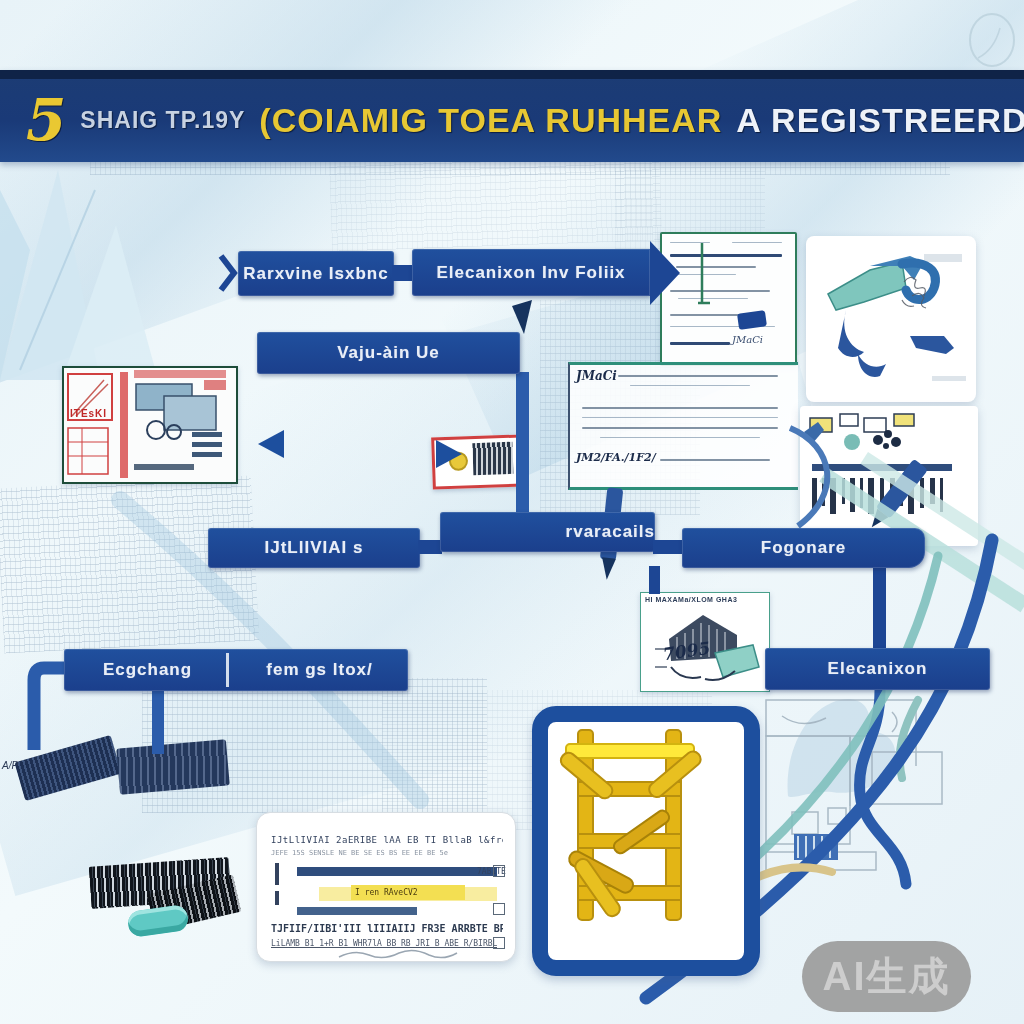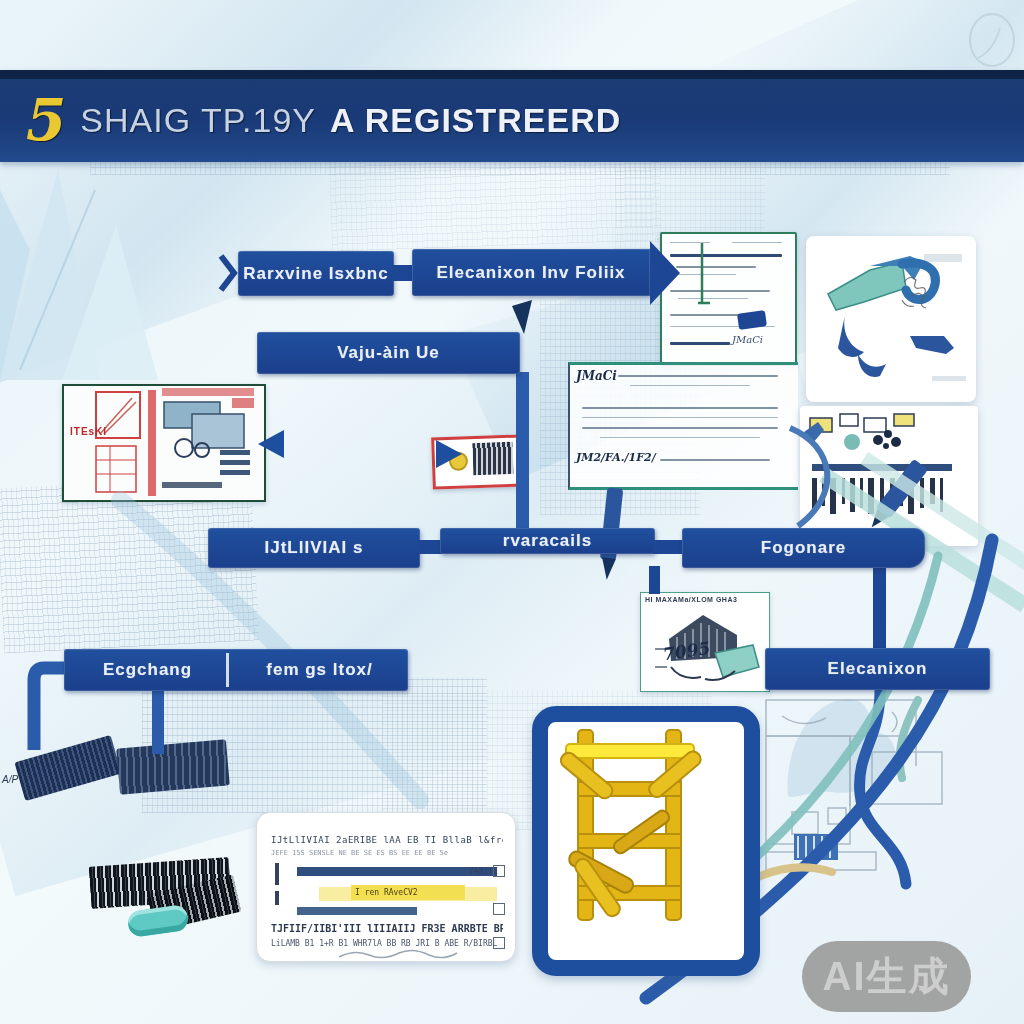--- a/index.html
+++ b/index.html
@@ -13,21 +13,21 @@
     repeating-linear-gradient(90deg, rgba(86,118,152,.35) 0 1px, transparent 1px 5px);}
   .tex.soft{opacity:.18;}
   .streak{position:absolute;pointer-events:none;background:linear-gradient(to bottom right, rgba(255,255,255,0) 20%, rgba(176,208,228,.45) 55%, rgba(255,255,255,0) 80%);}
   
   .banner{position:absolute;left:0;top:70px;width:1024px;height:92px;
      background:linear-gradient(180deg,#1c3c74 0%,#1a3a78 55%,#224a8c 100%);
      box-shadow:0 3px 6px rgba(30,60,110,.3);}
   .banner .topstrip{position:absolute;left:0;top:0;width:100%;height:9px;background:#0f2347;}
   .banner .row{position:absolute;left:26px;top:14px;right:14px;height:72px;display:flex;align-items:center;gap:14px;white-space:nowrap;}
   .h-num{font-size:58px;font-weight:bold;font-style:italic;color:#e9c832;font-family:"DejaVu Serif",serif;text-shadow:1px 1px 0 #0d1e40;}
-  .h-a{font-size:34px;font-weight:normal;color:#c7d2e2;letter-spacing:1px;text-shadow:1px 1px 1px #0d1e40;}
+  .h-a{font-size:23px;font-weight:bold;color:#c7d2e2;letter-spacing:1px;text-shadow:1px 1px 1px #0d1e40;}
   .h-b{font-size:34px;font-weight:bold;color:#e7c733;letter-spacing:1px;text-shadow:1px 1px 1px #0d1e40;}
   .h-c{font-size:34px;font-weight:bold;color:#eef2f8;letter-spacing:1px;text-shadow:1px 1px 1px #0d1e40;}
   
   .box{position:absolute;background:linear-gradient(180deg,#20509e,#1b3f8c);color:#e9eef7;
      display:flex;align-items:center;justify-content:center;font-weight:bold;
      letter-spacing:1px;font-size:17px;border-radius:3px;
      box-shadow:1px 2px 4px rgba(18,40,90,.4), inset 0 0 0 1px rgba(255,255,255,.14);
      text-shadow:0 0 1px rgba(255,255,255,.4);}
   .link{position:absolute;background:#1d4694;}
   .tri{position:absolute;width:0;height:0;}
@@ -71,20 +71,21 @@
   <svg class="abs" style="left:960px;top:0;" width="64" height="80" viewBox="0 0 64 80">
     <ellipse cx="32" cy="40" rx="22" ry="26" fill="none" stroke="#b7cdd8" stroke-width="2" opacity="0.7"></ellipse>
     <path d="M18,58 Q34,50 40,28" fill="none" stroke="#b7cdd8" stroke-width="1.5" opacity="0.7"></path>
   </svg>
 
   <div class="banner">
     <div class="topstrip"></div>
     <div class="row">
       <span class="h-num">5</span>
       <span class="h-a">SHAIG TP.19Y</span>
+      <span class="h-b">(COIAMIG TOEA RUHHEAR</span>
       <span class="h-c">A REGISTREERD</span>
 
     </div>
   </div>
 
   <div class="abs" style="left:660px;top:232px;width:133px;height:130px;background:#fdfefe;border:2px solid #2e7d5b;border-radius:2px;box-shadow:0 2px 5px rgba(70,100,140,.25);">
     <div class="docline faint" style="left:8px;top:8px;width:40px;"></div>
     <div class="docline faint" style="left:70px;top:8px;width:50px;"></div>
     <div class="docline dark" style="left:8px;top:20px;width:112px;"></div>
     <div class="docline" style="left:14px;top:32px;width:80px;"></div>
@@ -103,21 +104,21 @@
     <div class="docline" style="left:48px;top:10px;width:160px;"></div>
     <div class="docline faint" style="left:60px;top:20px;width:120px;"></div>
     <div class="docline" style="left:12px;top:42px;width:196px;"></div>
     <div class="docline faint" style="left:12px;top:52px;width:196px;"></div>
     <div class="docline" style="left:12px;top:62px;width:196px;"></div>
     <div class="docline faint" style="left:30px;top:72px;width:160px;"></div>
     <span class="scrib" style="left:6px;top:86px;font-size:11px;font-weight:bold;">JM2/FA./1F2/</span>
     <div class="docline" style="left:90px;top:94px;width:110px;"></div>
   </div>
 
-  <div class="abs" style="left:62px;top:384px;width:172px;height:114px;background:#fbfcfc;border:2px solid #1e4d3a;box-shadow:0 2px 5px rgba(70,100,140,.25);padding-left:28px;">
+  <div class="abs" style="left:62px;top:366px;width:172px;height:114px;background:#fbfcfc;border:2px solid #1e4d3a;box-shadow:0 2px 5px rgba(70,100,140,.25);">
     <svg width="172" height="114" viewBox="0 0 172 114">
       <rect x="4" y="6" width="44" height="46" fill="none" stroke="#d04040" stroke-width="2"></rect>
       <path d="M8,48 L40,12 M12,48 L44,16" stroke="#c9605a" stroke-width="1.5" fill="none"></path>
       <rect x="4" y="60" width="40" height="46" fill="none" stroke="#d04040" stroke-width="1.5"></rect>
       <line x1="4" y1="74" x2="44" y2="74" stroke="#d04040" stroke-width="1"></line>
       <line x1="4" y1="88" x2="44" y2="88" stroke="#d04040" stroke-width="1"></line>
       <line x1="18" y1="60" x2="18" y2="106" stroke="#d04040" stroke-width="1"></line>
       <rect x="56" y="4" width="8" height="106" fill="#d85050" opacity="0.85"></rect>
       <rect x="70" y="2" width="92" height="8" fill="#d86060" opacity="0.7"></rect>
       <rect x="72" y="16" width="56" height="26" fill="#8fb3c9" stroke="#39506b" stroke-width="1.5"></rect>
@@ -227,40 +228,40 @@
     <g stroke="#cfe0ee" stroke-width="2">
         <path d="M46,144 v22 M54,144 v22 M62,144 v22 M70,144 v22 M78,144 v22"></path>
       </g>
   </svg>
 
   <div class="card" style="left:256px;top:812px;width:258px;height:148px;border-radius:14px;border:1px solid #d7dde2;">
     <div class="tinytext" style="left:14px;top:22px;max-width:232px;font-size:9px;letter-spacing:.5px;color:#33425e;">IJtLlIVIAI 2aERIBE lAA EB TI BllaB l&amp;fre mym ae1 ea vanm</div>
     <div class="tinytext" style="left:14px;top:36px;max-width:232px;font-size:7px;color:#8a94a2;">JEFE 15S  SENSLE NE BE SE ES BS EE EE BE 5e</div>
     <div class="abs" style="left:18px;top:50px;width:4px;height:22px;background:#33425e;"></div>
     <div class="abs" style="left:40px;top:54px;width:200px;height:9px;background:#2f4d7d;"></div>
-    <div class="tinytext" style="left:212px;top:54px;font-size:8px;color:#33425e;text-align:right;">7AB1TE</div>
+    <div class="tinytext" style="left:220px;top:54px;font-size:8px;color:#33425e;text-align:right;">7AB1TE</div>
     <div class="abs" style="left:18px;top:78px;width:4px;height:14px;background:#33425e;"></div>
     <div class="abs" style="left:62px;top:74px;width:178px;height:14px;background:#f3df52;opacity:.55;"></div>
     <div class="abs" style="left:94px;top:72px;width:110px;height:15px;background:#f3df52;display:flex;align-items:center;padding-left:4px;">
       <span class="tinytext" style="position:static;font-size:8px;color:#4a3c10;">I ren RAveCV2</span>
     </div>
     <div class="abs" style="left:40px;top:94px;width:120px;height:8px;background:#43628c;"></div>
     <div class="tinytext" style="left:14px;top:110px;max-width:232px;font-size:10px;font-weight:bold;color:#2c3a50;">TJFIIF/IIBI'III lIIIAIIJ  FR3E ARRBTE  BRTIIEEIIR</div>
-    <div class="tinytext" style="left:14px;top:126px;max-width:232px;font-size:8px;color:#4a5568;">LiLAMB B1 1+R B1 WHR7lA BB RB JRI B ABE R/BIRBL</div>
+    <div class="tinytext" style="left:14px;top:126px;max-width:232px;font-size:8px;color:#4a5568;text-decoration:underline;">LiLAMB B1 1+R B1 WHR7lA BB RB JRI B ABE R/BIRBL</div>
     <svg class="abs" style="left:80px;top:134px;" width="140" height="14" viewBox="0 0 140 14">
       <path d="M2,10 q16,-8 30,-2 q14,6 30,-2 q14,-6 30,2 q14,6 28,-2" fill="none" stroke="#9aa6b2" stroke-width="1.5"></path>
     </svg>
     <div class="abs" style="left:236px;top:52px;width:10px;height:10px;border:1.5px solid #5a6878;"></div>
     <div class="abs" style="left:236px;top:90px;width:10px;height:10px;border:1.5px solid #5a6878;"></div>
     <div class="abs" style="left:236px;top:124px;width:10px;height:10px;border:1.5px solid #5a6878;"></div>
   </div>
 
   <div class="abs" style="left:18px;top:748px;width:100px;height:40px;transform:rotate(-16deg);background:repeating-linear-gradient(90deg,#1d2f52 0 3px,#3e557e 3px 5px);border-radius:3px;"></div>
   <div class="abs" style="left:118px;top:744px;width:110px;height:46px;transform:rotate(-5deg);background:repeating-linear-gradient(93deg,#24385c 0 2px,#54688c 2px 4px,#24385c 4px 7px);border-radius:3px;"></div>
-  <span class="abs" style="left:2px;top:760px;font-size:10px;color:#2c3a56;font-style:italic;margin-top:14px;">A/P</span>
+  <span class="abs" style="left:2px;top:760px;font-size:10px;color:#2c3a56;font-style:italic;">A/P</span>
   <div class="abs barcode" style="left:90px;top:862px;width:140px;height:42px;transform:rotate(-4deg);border-radius:2px;"></div>
   <div class="abs barcode" style="left:150px;top:884px;width:88px;height:38px;transform:rotate(-13deg);border-radius:2px;filter:brightness(.8);"></div>
   <div class="abs" style="left:128px;top:908px;width:60px;height:26px;background:#5fc9c4;border-radius:13px;transform:rotate(-8deg);box-shadow:inset 0 -6px 0 #3aa8a2, inset 0 4px 0 #9fe4e0;"></div>
 
   <svg class="abs" style="left:0;top:0;" width="1024" height="1024" viewBox="0 0 1024 1024">
 
     <polyline points="221,256 234,273 221,290" fill="none" stroke="#1d4694" stroke-width="6"></polyline>
 
     <path d="M702,243 v60 M698,303 h12" stroke="#2e7d5b" stroke-width="2.5" fill="none"></path>
 
@@ -306,21 +307,21 @@
   <div class="tri" style="left:650px;top:241px;border-top:32px solid transparent;border-bottom:32px solid transparent;border-left:30px solid #1d4694;"></div>
 
   <div class="box" style="left:257px;top:332px;width:263px;height:42px;">
     <span>Vaju-àin Ue</span>
   </div>
 
   <div class="box" style="left:208px;top:528px;width:212px;height:40px;">
     <span>IJtLlIVIAI s</span>
   </div>
   <div class="link" style="left:418px;top:540px;width:24px;height:14px;"></div>
-  <div class="box" style="left:440px;top:528px;width:215px;height:26px;">
+  <div class="box" style="left:440px;top:512px;width:215px;height:40px;justify-content:flex-end;">
     <span>rvaracails</span>
   </div>
   <div class="link" style="left:653px;top:540px;width:31px;height:14px;"></div>
   <div class="box" style="left:682px;top:528px;width:243px;height:40px;border-radius:3px 10px 16px 3px;">
     <span>Fogonare</span>
   </div>
 
   <div class="box" style="left:765px;top:648px;width:225px;height:42px;">
     <span>Elecanixon</span>
   </div>

